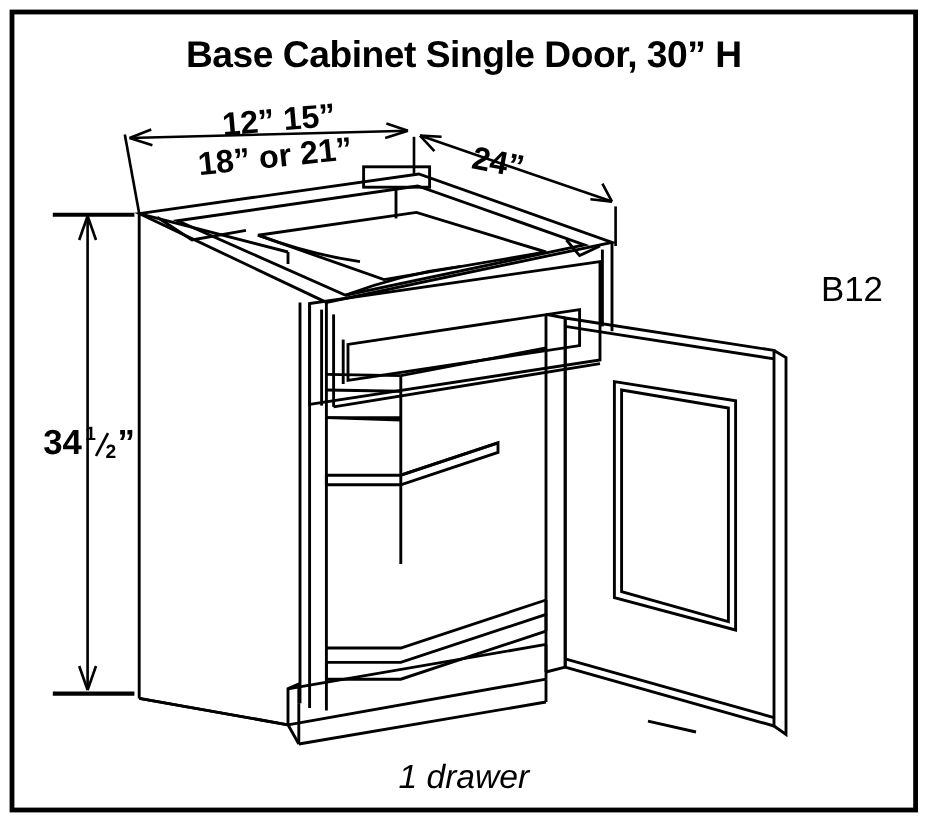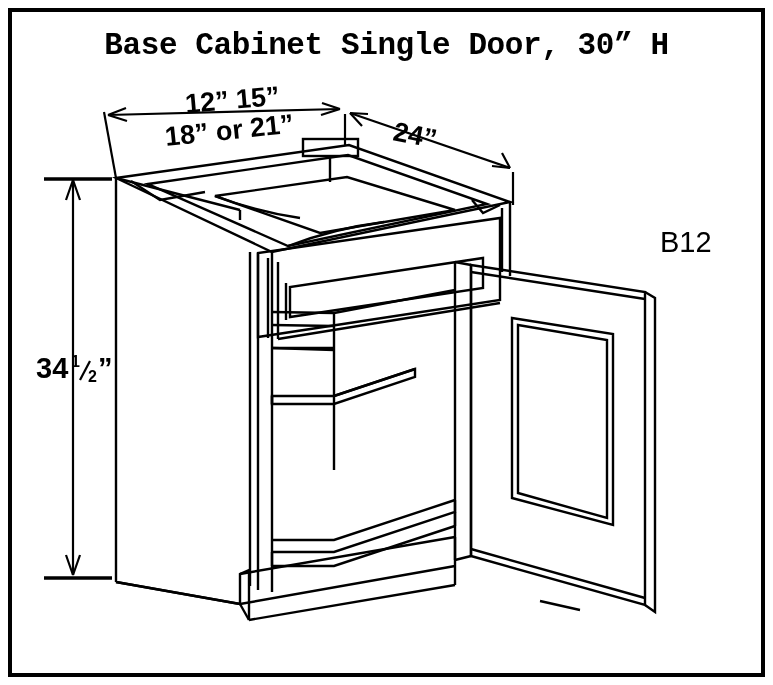--- a/index.html
+++ b/index.html
@@ -30,36 +30,37 @@
   #title {
     position: absolute;
     left: 0;
     top: 28px;
     width: 773px;
     text-align: center;
     font-size: 31px;
     font-weight: bold;
     letter-spacing: -0.4px;
     color: #000000;
-    font-family: Liberation Mono, monospace;
+    font-family: Liberation Sans, sans-serif;
     white-space: nowrap;
   }
   #drawing {
     position: absolute;
     left: 0;
     top: 0;
   }
   .codes {
     position: absolute;
     left: 660px;
     top: 228px;
     width: 100px;
     display: flex;
     flex-direction: column;
     gap: 20px;
+    align-items: center;
   }
   .code {
     font-size: 29px;
     color: #000000;
     font-family: "Liberation Sans", sans-serif;
     line-height: 1;
     text-align: left;
   }
   #caption {
     position: absolute;
@@ -232,14 +233,15 @@
         <text class="dim-text" x="62" y="0" font-size="29">”</text>
       </g>
     </g>
 
   </svg>
 
   <div class="codes">
     <div class="code">B12</div>
   </div>
 
+  <div id="caption">1 drawer</div>
 
 </div>
 
 </body></html>

